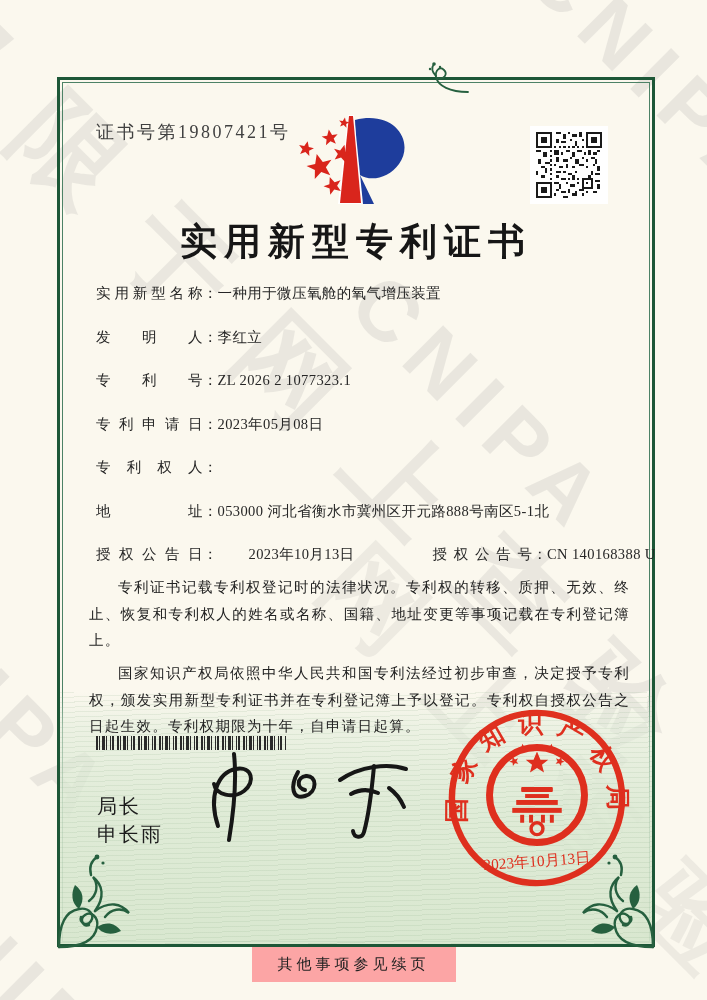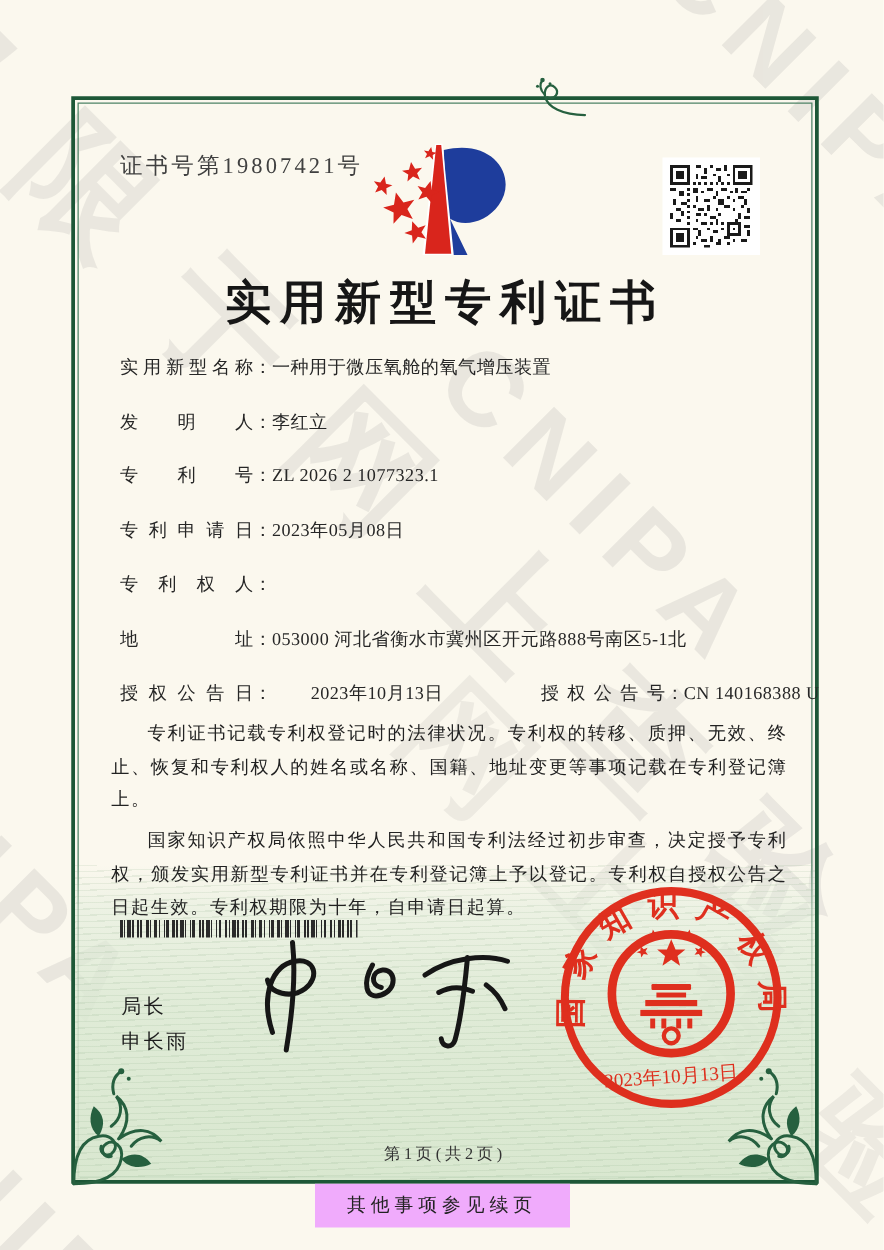--- a/index.html
+++ b/index.html
@@ -88,36 +88,36 @@
       #2a2a2a 3px 4px,transparent 4px 6px,
       #2a2a2a 6px 9px,transparent 9px 10px,
       #2a2a2a 10px 11px,transparent 11px 14px,
       #2a2a2a 14px 15px,transparent 15px 16px,
       #2a2a2a 16px 18px,transparent 18px 21px);
   }
   .sig-script{position:absolute;left:128px;top:664px;width:260px;height:104px;}
   .sig-labels{
     position:absolute;left:37px;top:712px;
     font-family:"Liberation Sans","DejaVu Sans",sans-serif;
-    font-size:16px;letter-spacing:2px;color:#1d1d1d;line-height:28px;
+    font-size:20px;letter-spacing:2px;color:#1d1d1d;line-height:28px;
   }
   .seal{position:absolute;left:383px;top:624px;width:188px;height:188px;opacity:.94;}
   .page-indicator{
     position:absolute;left:0;bottom:12px;width:100%;text-align:center;
     font-size:13px;letter-spacing:3px;color:#333;
   }
   
   .orn{position:absolute;pointer-events:none;}
   .orn-bl{left:-9px;bottom:-11px;width:102px;height:102px;}
   .orn-br{right:-9px;bottom:-11px;width:102px;height:102px;transform:scaleX(-1);}
   .orn-top{left:366px;top:-18px;width:46px;height:34px;}
   
   .cont-box{
     position:absolute;left:50%;top:947px;transform:translateX(-50%);
-    background:#f0abfc;padding:8px 26px;z-index:3;
+    background:#fca5a5;padding:8px 26px;z-index:3;
     font-size:15px;letter-spacing:4px;color:#222;
   }
 </style>
 </head>
 <body>
 
 <div class="page">
 
   <span class="wm wm-cn wm1">仅限于网上查验</span>
   <span class="wm wm-en wm2">CNIPA</span>
@@ -345,21 +345,20 @@
         <rect x="70" y="105" width="50" height="5"></rect>
         <rect x="78" y="112" width="4" height="8"></rect>
           <rect x="87" y="112" width="4" height="8"></rect>
           <rect x="99" y="112" width="4" height="8"></rect>
           <rect x="108" y="112" width="4" height="8"></rect>
         <circle cx="95" cy="126" r="6" fill="none" stroke="#df2413" stroke-width="3.5"></circle>
       </g>
       <text x="95" y="164" font-size="15.5" fill="#df2413" text-anchor="middle" transform="rotate(-4 95 160)" font-family="'Liberation Serif','DejaVu Serif',serif">2023年10月13日</text>
     </svg>
 
-    <div class="page-indicator">第1页(共2页)</div>
 
     <svg class="orn orn-bl" viewBox="0 0 102 102">
       <g fill="none" stroke="#26603f" stroke-width="2.4" stroke-linecap="round">
         <path d="M8,94 C34,94 44,86 46,74 C48,64 40,58 34,62 C28,66 32,74 38,72"></path>
         <path d="M8,94 C8,68 16,58 28,56 C38,54 44,62 40,68 C36,74 28,70 30,64"></path>
         <path d="M44,58 C54,44 52,32 42,24 C48,32 46,42 38,48"></path>
         <path d="M44,58 C58,48 70,50 78,60 C70,54 60,56 54,64"></path>
         <path d="M40,22 C38,14 40,8 46,4"></path>
       </g>
       <g fill="#26603f" stroke="none">

